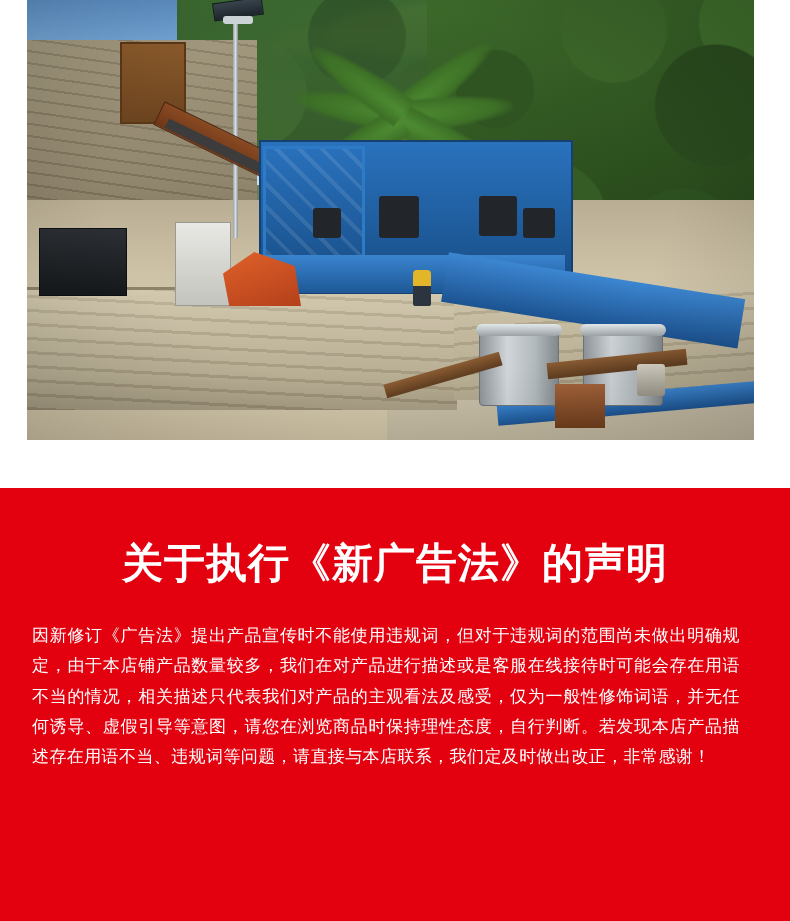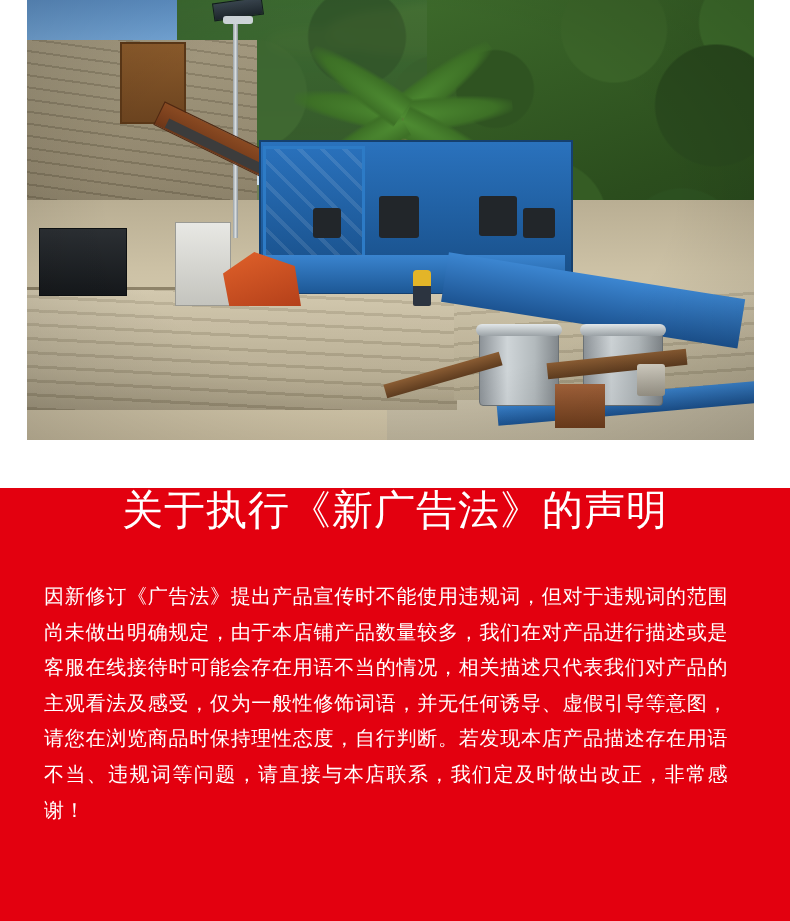--- a/index.html
+++ b/index.html
@@ -264,30 +264,31 @@
     left: 0;
     top: 488px;
     width: 790px;
     height: 433px;
     background: #e3000f;
     color: #ffffff;
   }
   .statement-title {
     text-align: center;
     font-size: 41px;
-    font-weight: normal;
+    font-weight: bold;
     letter-spacing: 1px;
     margin: 0;
+    padding-top: 53px;
     line-height: 1.1;
     font-family: "DejaVu Sans", "Liberation Sans", sans-serif;
   }
   .statement-body {
-    margin: 12px;
+    margin: 0;
     padding: 34px 50px 0 32px;
-    font-size: 20px;
+    font-size: 17px;
     line-height: 1.78;
     text-align: justify;
     text-justify: inter-ideograph;
     font-family: "DejaVu Sans", "Liberation Sans", sans-serif;
     letter-spacing: 0.4px;
   }
 </style>
 </head>
 <body>
 

